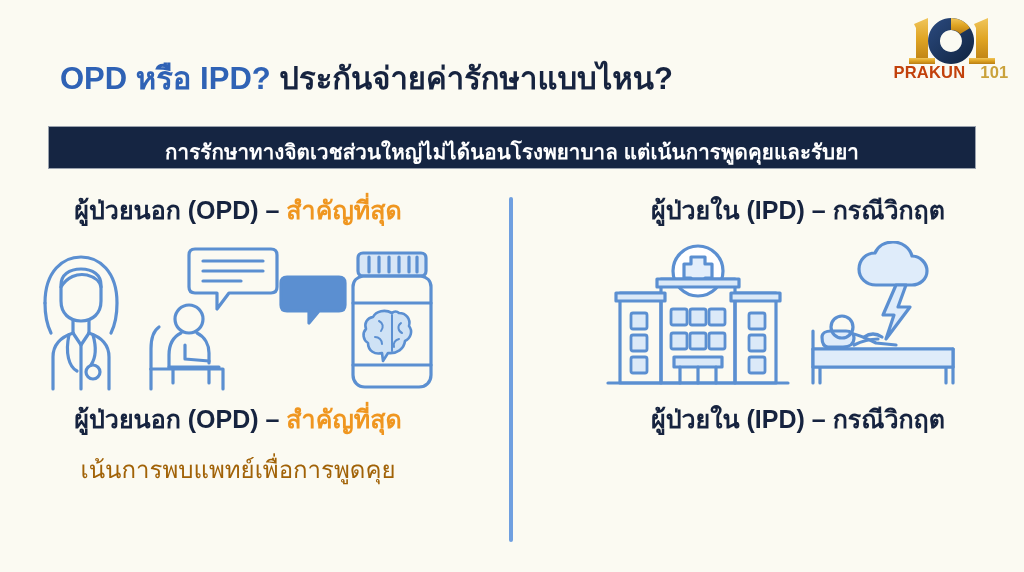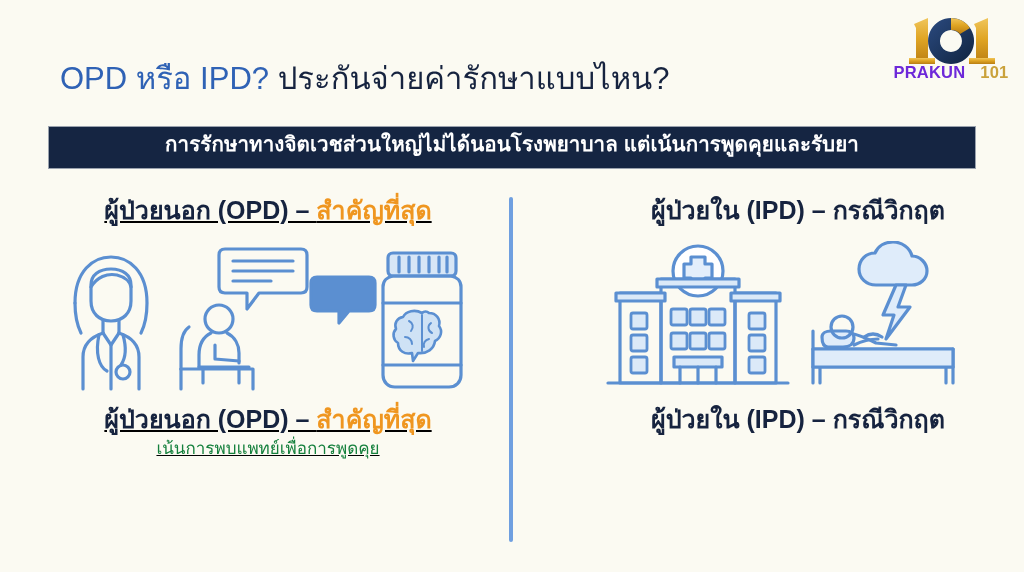--- a/index.html
+++ b/index.html
@@ -36,48 +36,48 @@
     width: 118px;
   }
   .logo-wordmark {
     font-size: 16.5px;
     font-weight: bold;
     letter-spacing: 0.2px;
     line-height: 1;
     margin-top: -2px;
     white-space: nowrap;
   }
-  .logo-word-dark { color: #6d28d9; }
+  .logo-word-dark { color: #c2410c; }
   .logo-word-gold { color: #caa23c; margin-left: 15px; }
 
   
   .headline {
     position: absolute;
     left: 60px;
     top: 62px;
     font-size: 31px;
-    font-weight: normal;
+    font-weight: bold;
     line-height: 1.12;
     white-space: nowrap;
   }
   .headline .seg-blue { color: #2f62b5; }
   .headline .seg-navy { color: #16233f; }
 
   
   .banner {
     position: absolute;
     left: 48px;
     top: 126px;
     width: 928px;
     height: 43px;
     background: #152542;
     border: 1px solid #9aa2ae;
     box-sizing: border-box;
     display: flex;
-    align-items: flex-start;
+    align-items: flex-end;
     justify-content: center;
   }
   .banner-text {
     color: #ffffff;
     font-size: 20.5px;
     font-weight: 600;
     letter-spacing: 0.1px;
     white-space: nowrap;
   }
 
@@ -92,21 +92,21 @@
     border-radius: 2px;
   }
 
   
   .col {
     position: absolute;
     top: 196px;
     width: 460px;
     text-align: center;
   }
-  .col-left  { left: 38px; text-decoration: underline; }
+  .col-left  { left: 8px; }
   .col-right { left: 568px; }
 
   .col-heading {
     font-size: 25px;
     font-weight: bold;
     line-height: 1.15;
     white-space: nowrap;
     color: #16233f;
   }
   .col-heading .hl-orange { color: #ef9620; }
@@ -122,24 +122,24 @@
     font-size: 25px;
     font-weight: bold;
     line-height: 1.15;
     white-space: nowrap;
     color: #16233f;
     margin-top: 4px;
   }
   .col-subheading .hl-orange { color: #ef9620; }
 
   .col-body {
-    margin-top: 4px;
-    font-size: 17px;
+    margin-top: 20px;
+    font-size: 24px;
     line-height: 1.32;
-    color: #15803d;
+    color: #a16207;
   }
   .col-body div { white-space: nowrap; }
 </style>
 </head>
 <body>
 
 <div id="canvas">
 
   <div class="logo">
     <div class="logo-mark">

